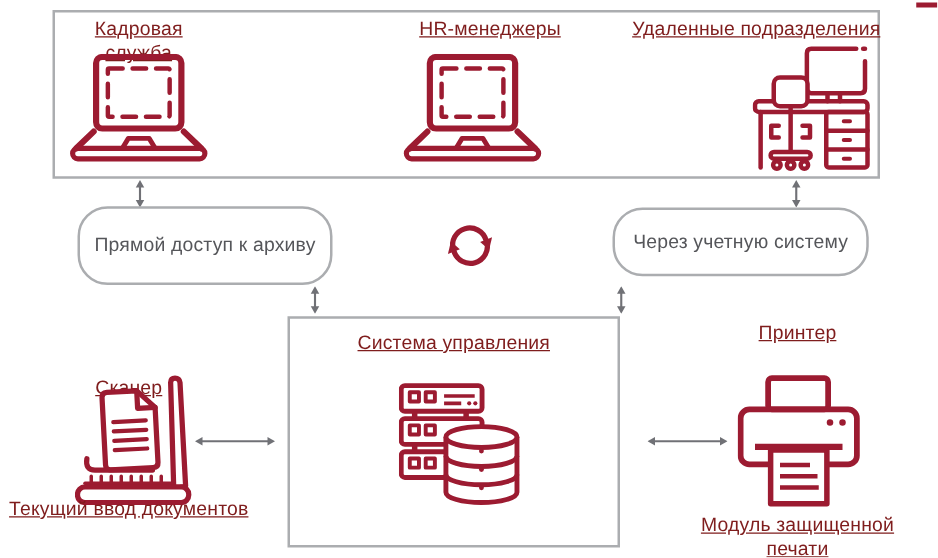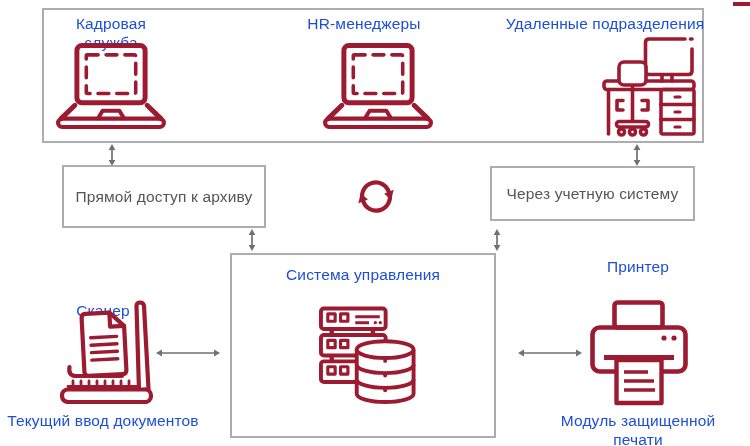--- a/index.html
+++ b/index.html
@@ -3,23 +3,23 @@
 <meta charset="utf-8">
 <style>
   html,body{margin:0;padding:0;background:#fff;}
   .canvas{
     position:relative;width:750px;height:446px;background:#ffffff;
     font-family:"Liberation Sans","DejaVu Sans",sans-serif;
     color:#55565a;overflow:hidden;
   }
   .abs{position:absolute;}
   .box{border:2px solid #abadb0;background:#fff;box-sizing:border-box;}
-  .lbl{font-size:15.5px;line-height:1.25;letter-spacing:.15px;color:#1d4ed8;}
+  .lbl{font-size:15.5px;line-height:1.25;letter-spacing:.15px;color:#7f1d1d;text-decoration:underline;}
   .ctr{text-align:center;}
-  .access{display:flex;align-items:center;justify-content:center;font-size:15.5px;letter-spacing:.15px;}
+  .access{display:flex;align-items:center;justify-content:center;font-size:15.5px;letter-spacing:.15px;border-radius:24px;}
   .icon{color:#9c1b31;display:block;}
   .arrow{color:#707176;display:block;}
   .redline{background:#9c1b31;}
 </style>
 </head>
 <body>
 
 <div class="canvas">
 
   <svg width="0" height="0" style="position:absolute">
@@ -130,21 +130,21 @@
 
   <div class="abs redline" style="left:733px;top:2px;width:17px;height:3.5px;"></div>
 
   <div class="abs box" style="left:42px;top:8px;width:662px;height:135px;"></div>
 
   <div class="abs lbl ctr" style="left:55px;top:14px;width:112px;">Кадровая служба</div>
   <svg class="abs icon" style="left:55px;top:43px;" width="112" height="87">
       <use href="#sym-laptop"></use>
     </svg>
 
-  <div class="abs lbl ctr" style="left:304px;top:14px;width:120px;">HR-менеджеры</div>
+  <div class="abs lbl ctr" style="left:332px;top:14px;width:120px;">HR-менеджеры</div>
   <svg class="abs icon" style="left:322px;top:43px;" width="112" height="87">
       <use href="#sym-laptop"></use>
     </svg>
 
   <div class="abs lbl ctr" style="left:505px;top:14px;width:200px;">Удаленные подразделения</div>
   <svg class="abs icon" style="left:602px;top:36px;" width="94" height="102">
       <use href="#sym-workstation"></use>
     </svg>
 
   <svg class="abs arrow" style="left:107px;top:144px;" width="10" height="22">
@@ -176,21 +176,21 @@
     <div class="lbl ctr" style="margin-top:10px;">Система управления</div>
   </div>
   <svg class="abs icon" style="left:319px;top:306px;" width="98" height="99">
       <use href="#sym-serverdb"></use>
     </svg>
 
   <div class="abs lbl ctr" style="left:40px;top:257px;width:126px;margin-top:44px;">Сканер</div>
   <svg class="abs icon" style="left:60px;top:300px;" width="94" height="104">
       <use href="#sym-scanner"></use>
     </svg>
-  <div class="abs lbl ctr" style="left:5px;top:411px;width:196px;">Текущий ввод документов</div>
+  <div class="abs lbl ctr" style="left:5px;top:398px;width:196px;">Текущий ввод документов</div>
   <svg class="abs arrow" style="left:156px;top:348px;" width="64" height="10">
       <use href="#sym-harrow"></use>
     </svg>
 
   <div class="abs lbl ctr" style="left:575px;top:257px;width:126px;">Принтер</div>
   <svg class="abs icon" style="left:590px;top:300px;" width="98" height="106">
       <use href="#sym-printer"></use>
     </svg>
   <div class="abs lbl ctr" style="left:538px;top:411px;width:200px;">Модуль защищенной печати</div>
   <svg class="abs arrow" style="left:518px;top:348px;" width="64" height="10">

